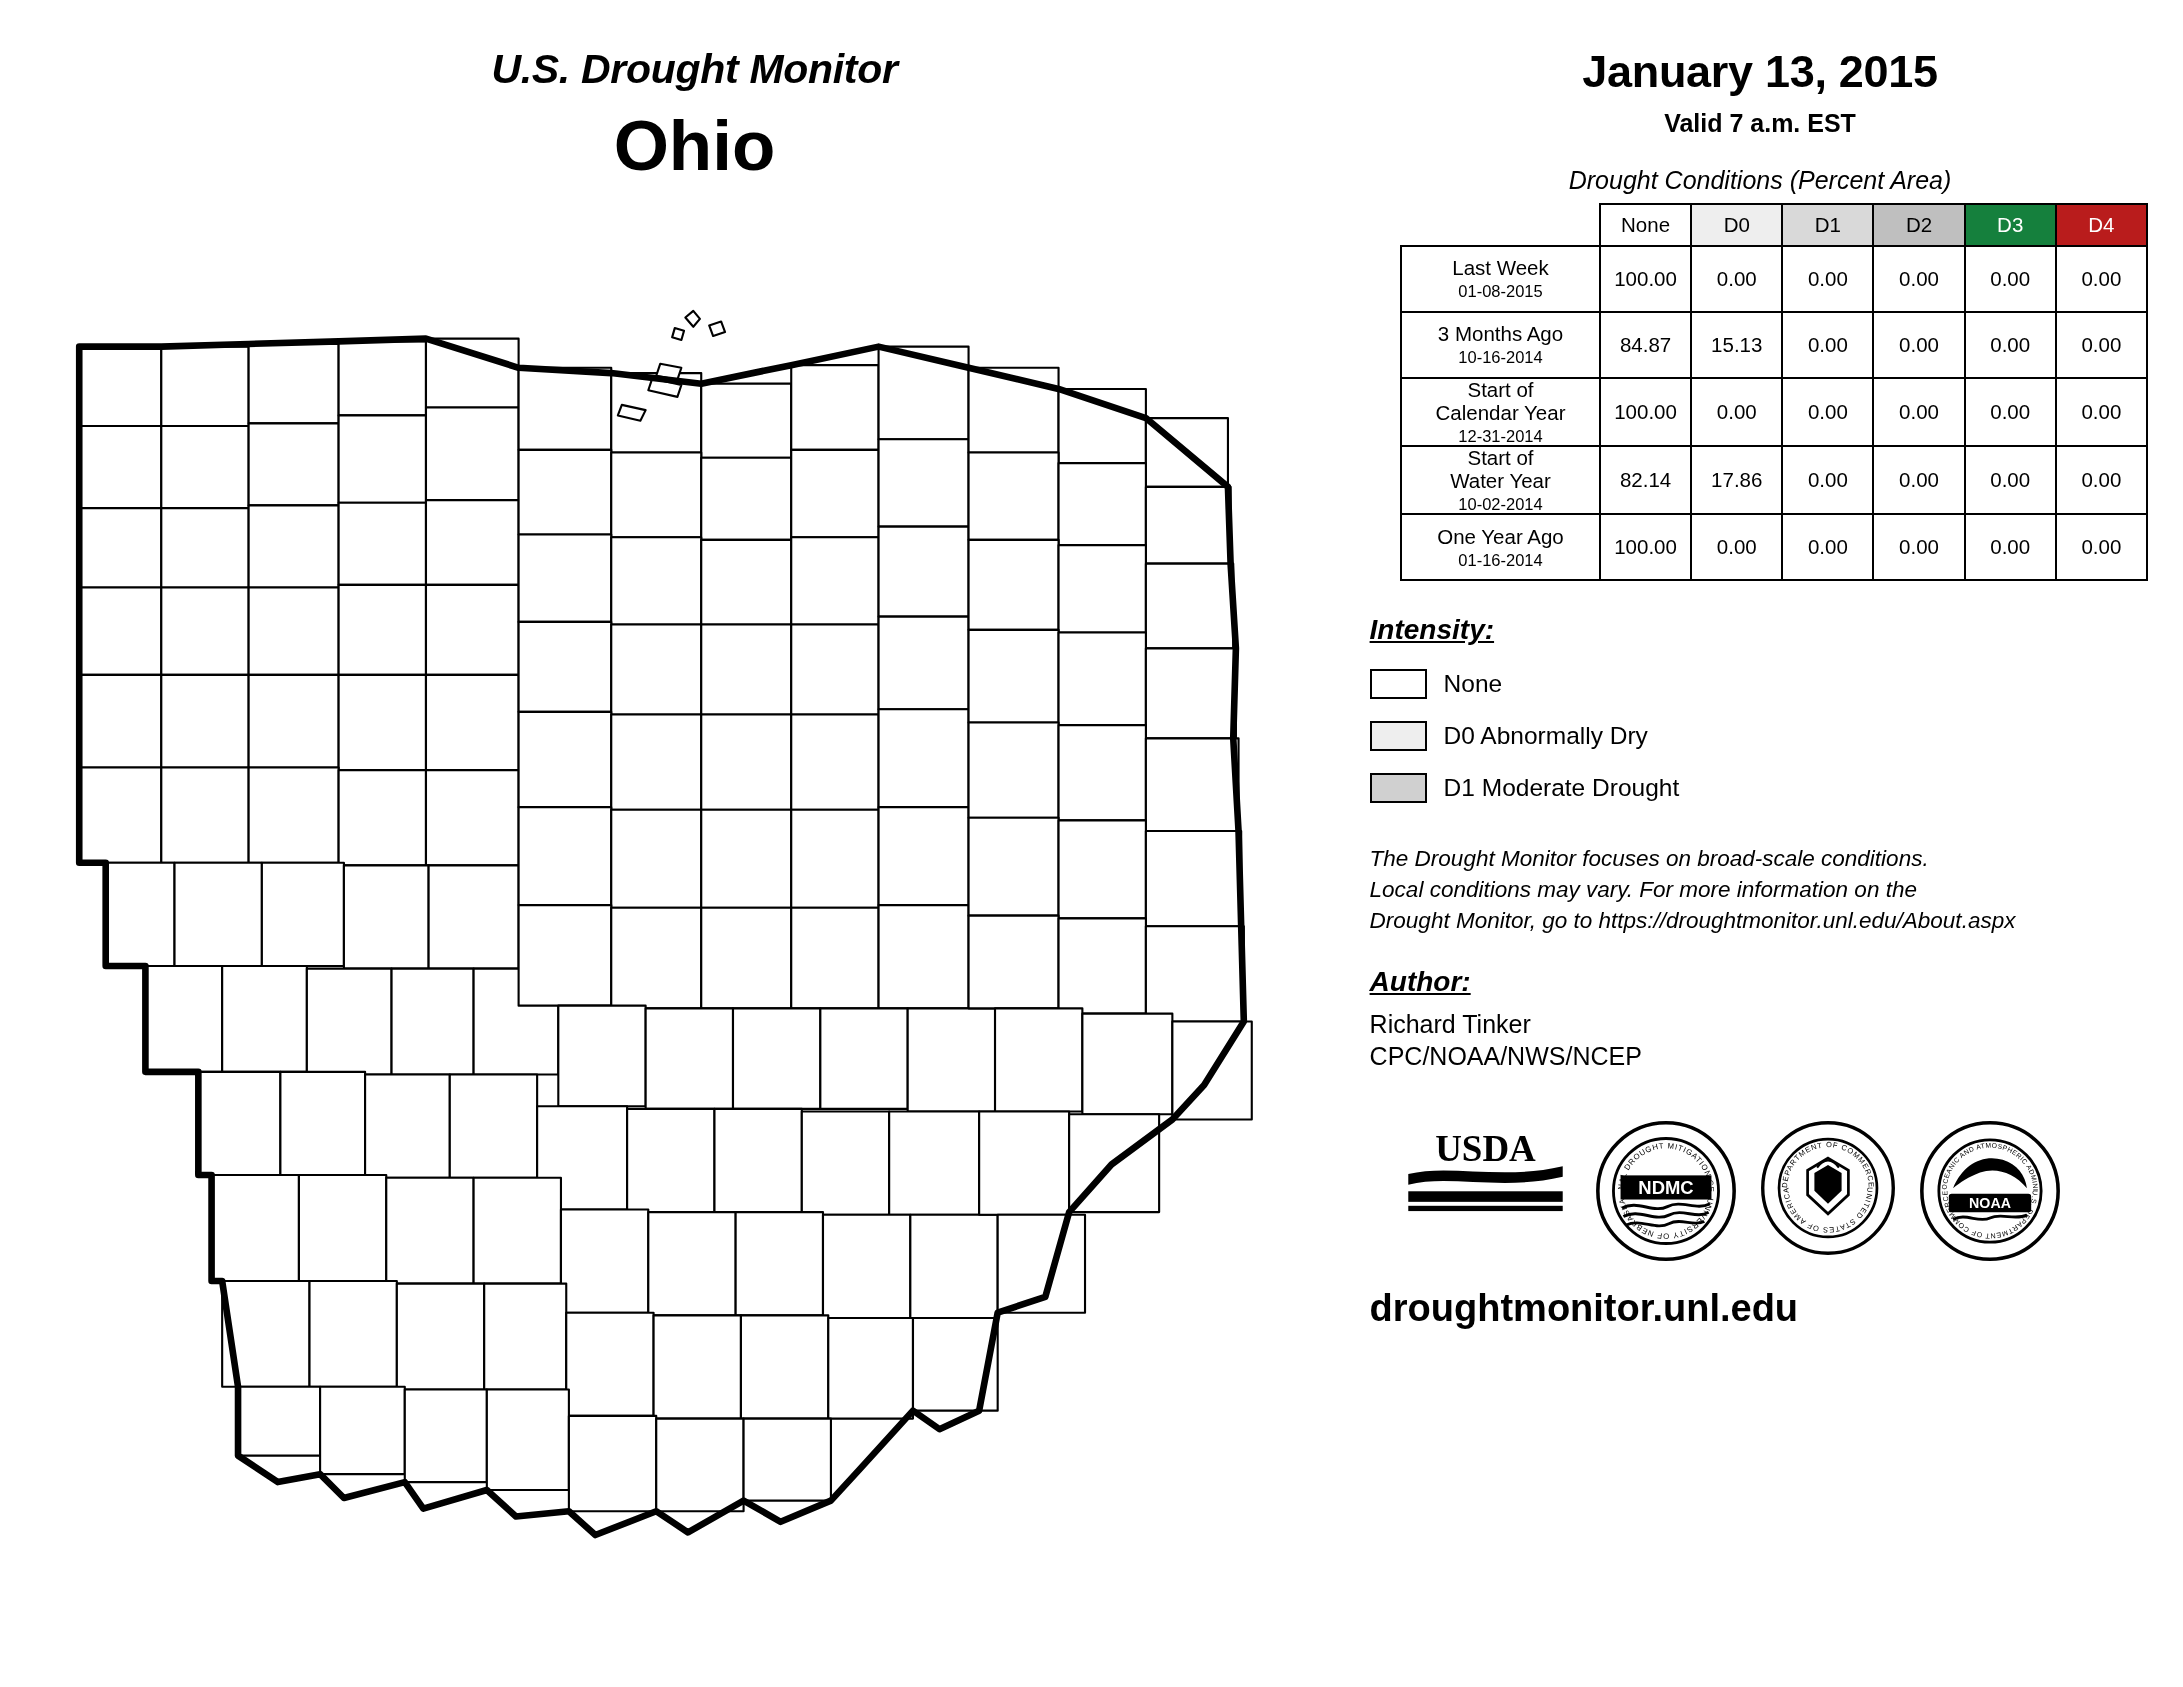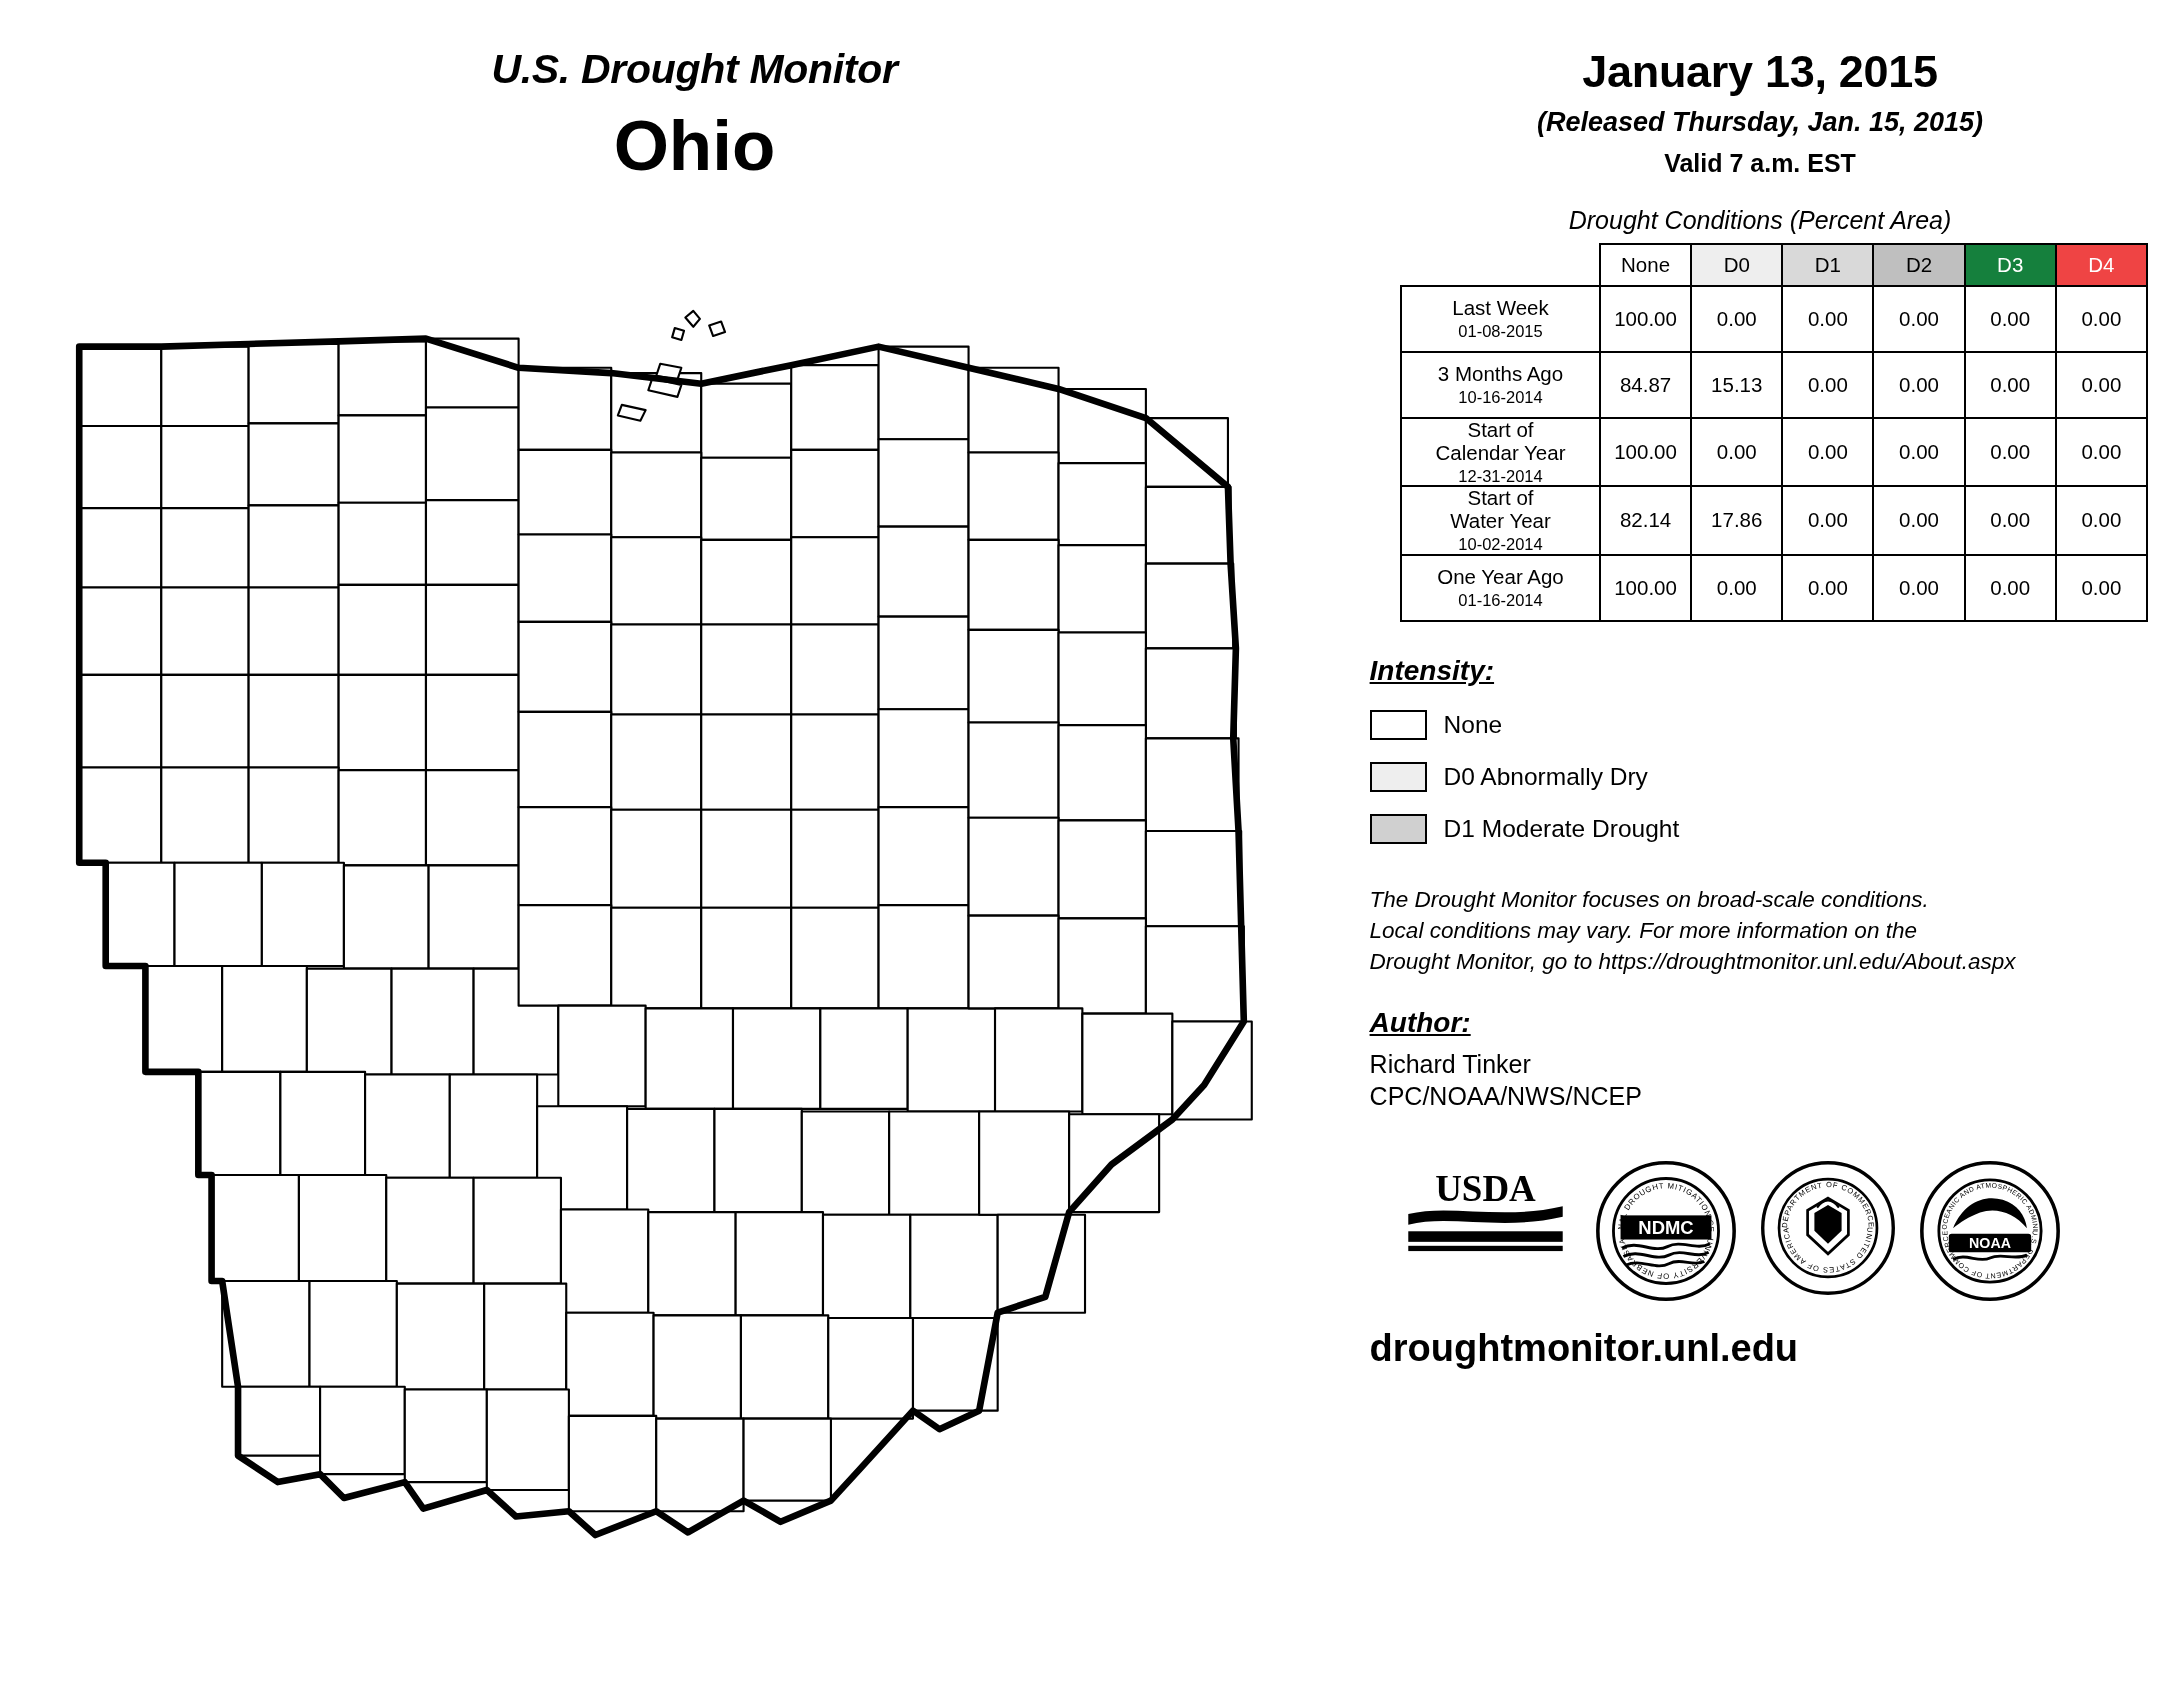--- a/index.html
+++ b/index.html
@@ -109,21 +109,21 @@
   }
   table.dm thead th {
     height: 40px;
     font-size: 20.5px;
   }
   th.h-none { background: #ffffff; }
   th.h-d0   { background: #eeeeee; }
   th.h-d1   { background: #d9d9d9; }
   th.h-d2   { background: #bfbfbf; }
   th.h-d3   { background: #15803d; color: #ffffff; }
-  th.h-d4   { background: #ef4444; color: #ffffff; }
+  th.h-d4   { background: #b91c1c; color: #ffffff; }
 
   td.rowlabel {
     text-align: center;
     font-weight: bold;
     font-size: 20.5px;
     line-height: 1.12;
     padding: 4px 2.6px;
   }
   td.rowlabel .sub {
     display: block;
@@ -466,21 +466,20 @@
                L206 38
                L138 40
                L72 42
                Z" fill="none" stroke="#000000" stroke-width="5" stroke-linejoin="round"></path>
     </svg>
   </div>
 
   <div class="right">
 
     <div class="date-main">January 13, 2015</div>
-    <div class="date-released">(Released Thursday, Jan. 15, 2015)</div>
     <div class="date-valid">Valid 7 a.m. EST</div>
 
     <div class="table-caption">Drought Conditions (Percent Area)</div>
 
     <table class="dm">
       <thead>
         <tr>
           <th class="corner"></th>
           <th class="h-none">None</th>
           <th class="h-d0">D0</th>

